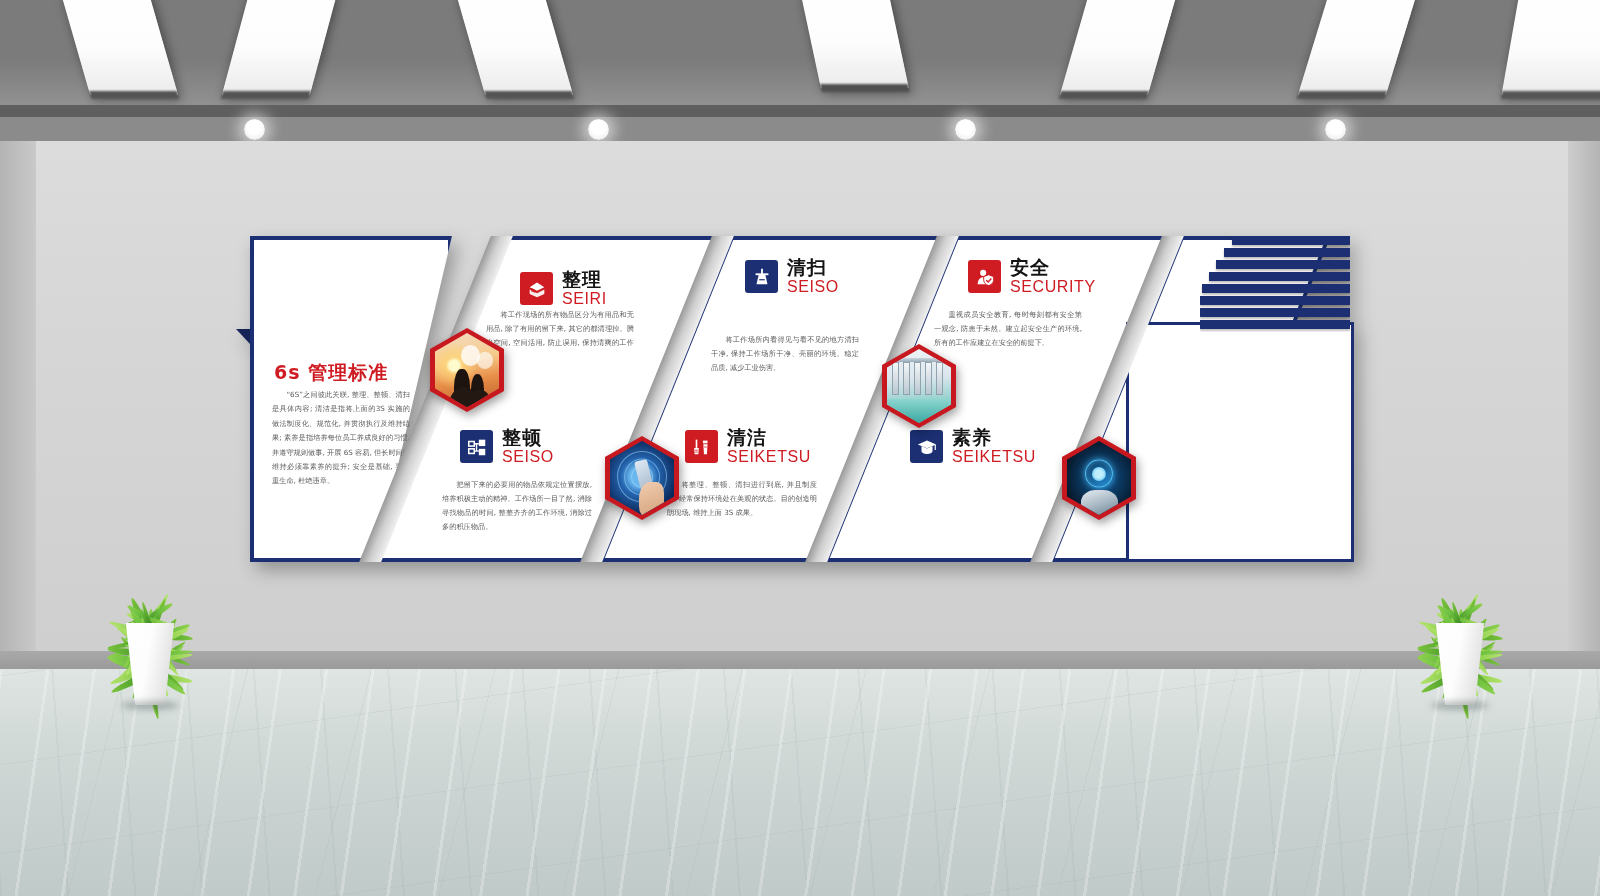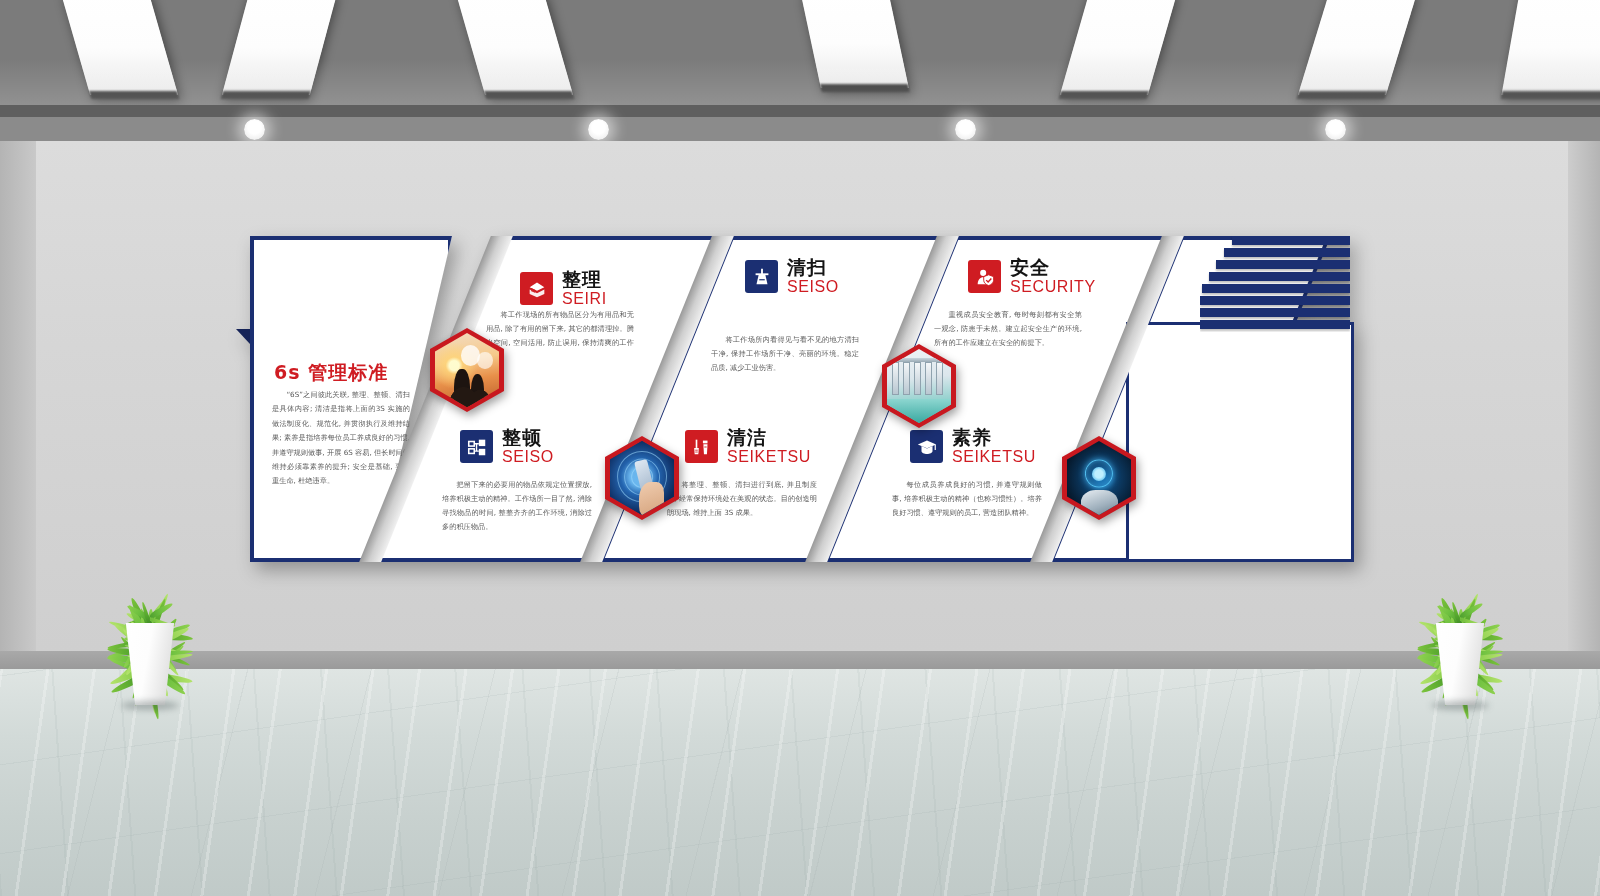--- a/index.html
+++ b/index.html
@@ -484,21 +484,20 @@
                 <path d="M12 5 L22 9.2 L12 13.4 L2 9.2 Z" fill="#fff"></path>
                 <path d="M6 11 V16.4 C6 18.4 9 19.6 12 19.6 C15 19.6 18 18.4 18 16.4 V11 L12 13.6 Z" fill="#fff"></path>
                 <path d="M21 9.6 V15.2" stroke="#fff" stroke-width="1.3"></path>
               </svg>
             </span>
             <span class="sec-titles">
               <div class="sec-cn">素养</div>
               <div class="sec-en">SEIKETSU</div>
             </span>
           </div>
-          <div class="sec-body" style="left:2px;top:242px;width:150px;">每位成员养成良好的习惯, 并遵守规则做事, 培养积极主动的精神（也称习惯性）。培养良好习惯、遵守规则的员工, 营造团队精神。</div>
         </div>
       </div>
 
       <div class="pg-wrap" style="left:865px;width:150px;">
         <div class="pg-frame"></div>
         <div class="pg-face"></div>
       </div>
 
       <div class="stripes">
         <div class="stripe" style="top:0px;  width:118px;"></div>

